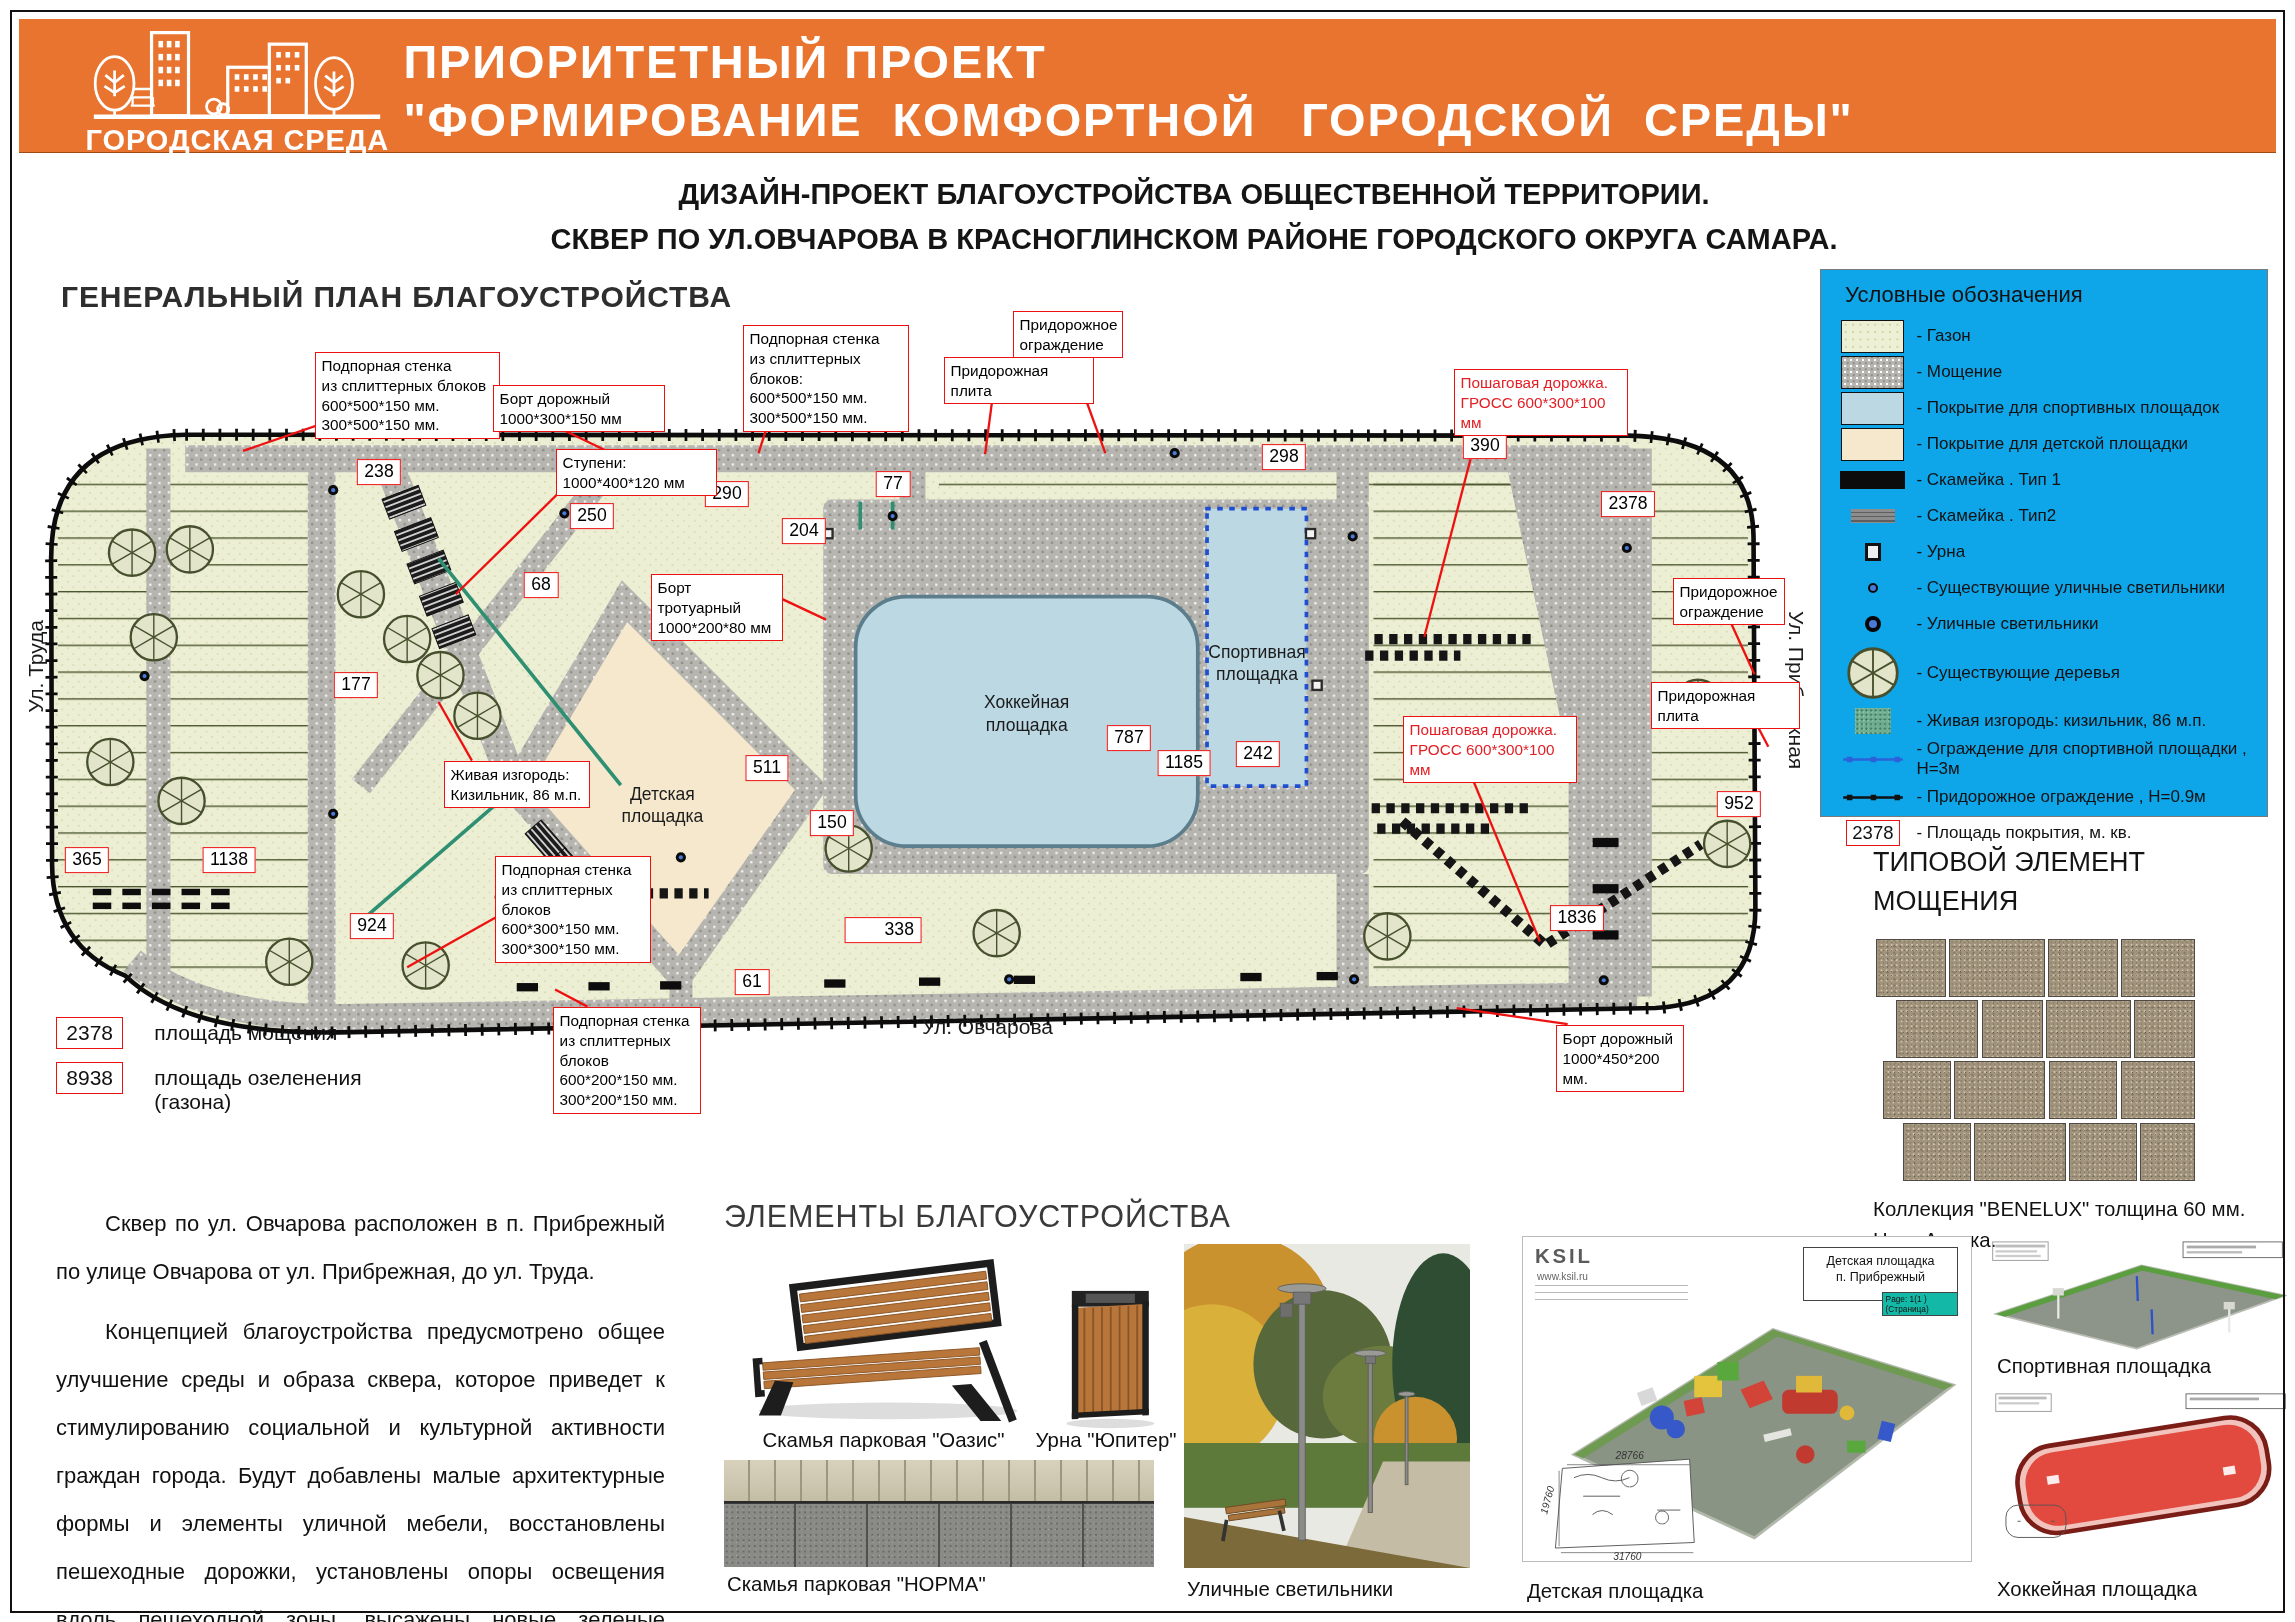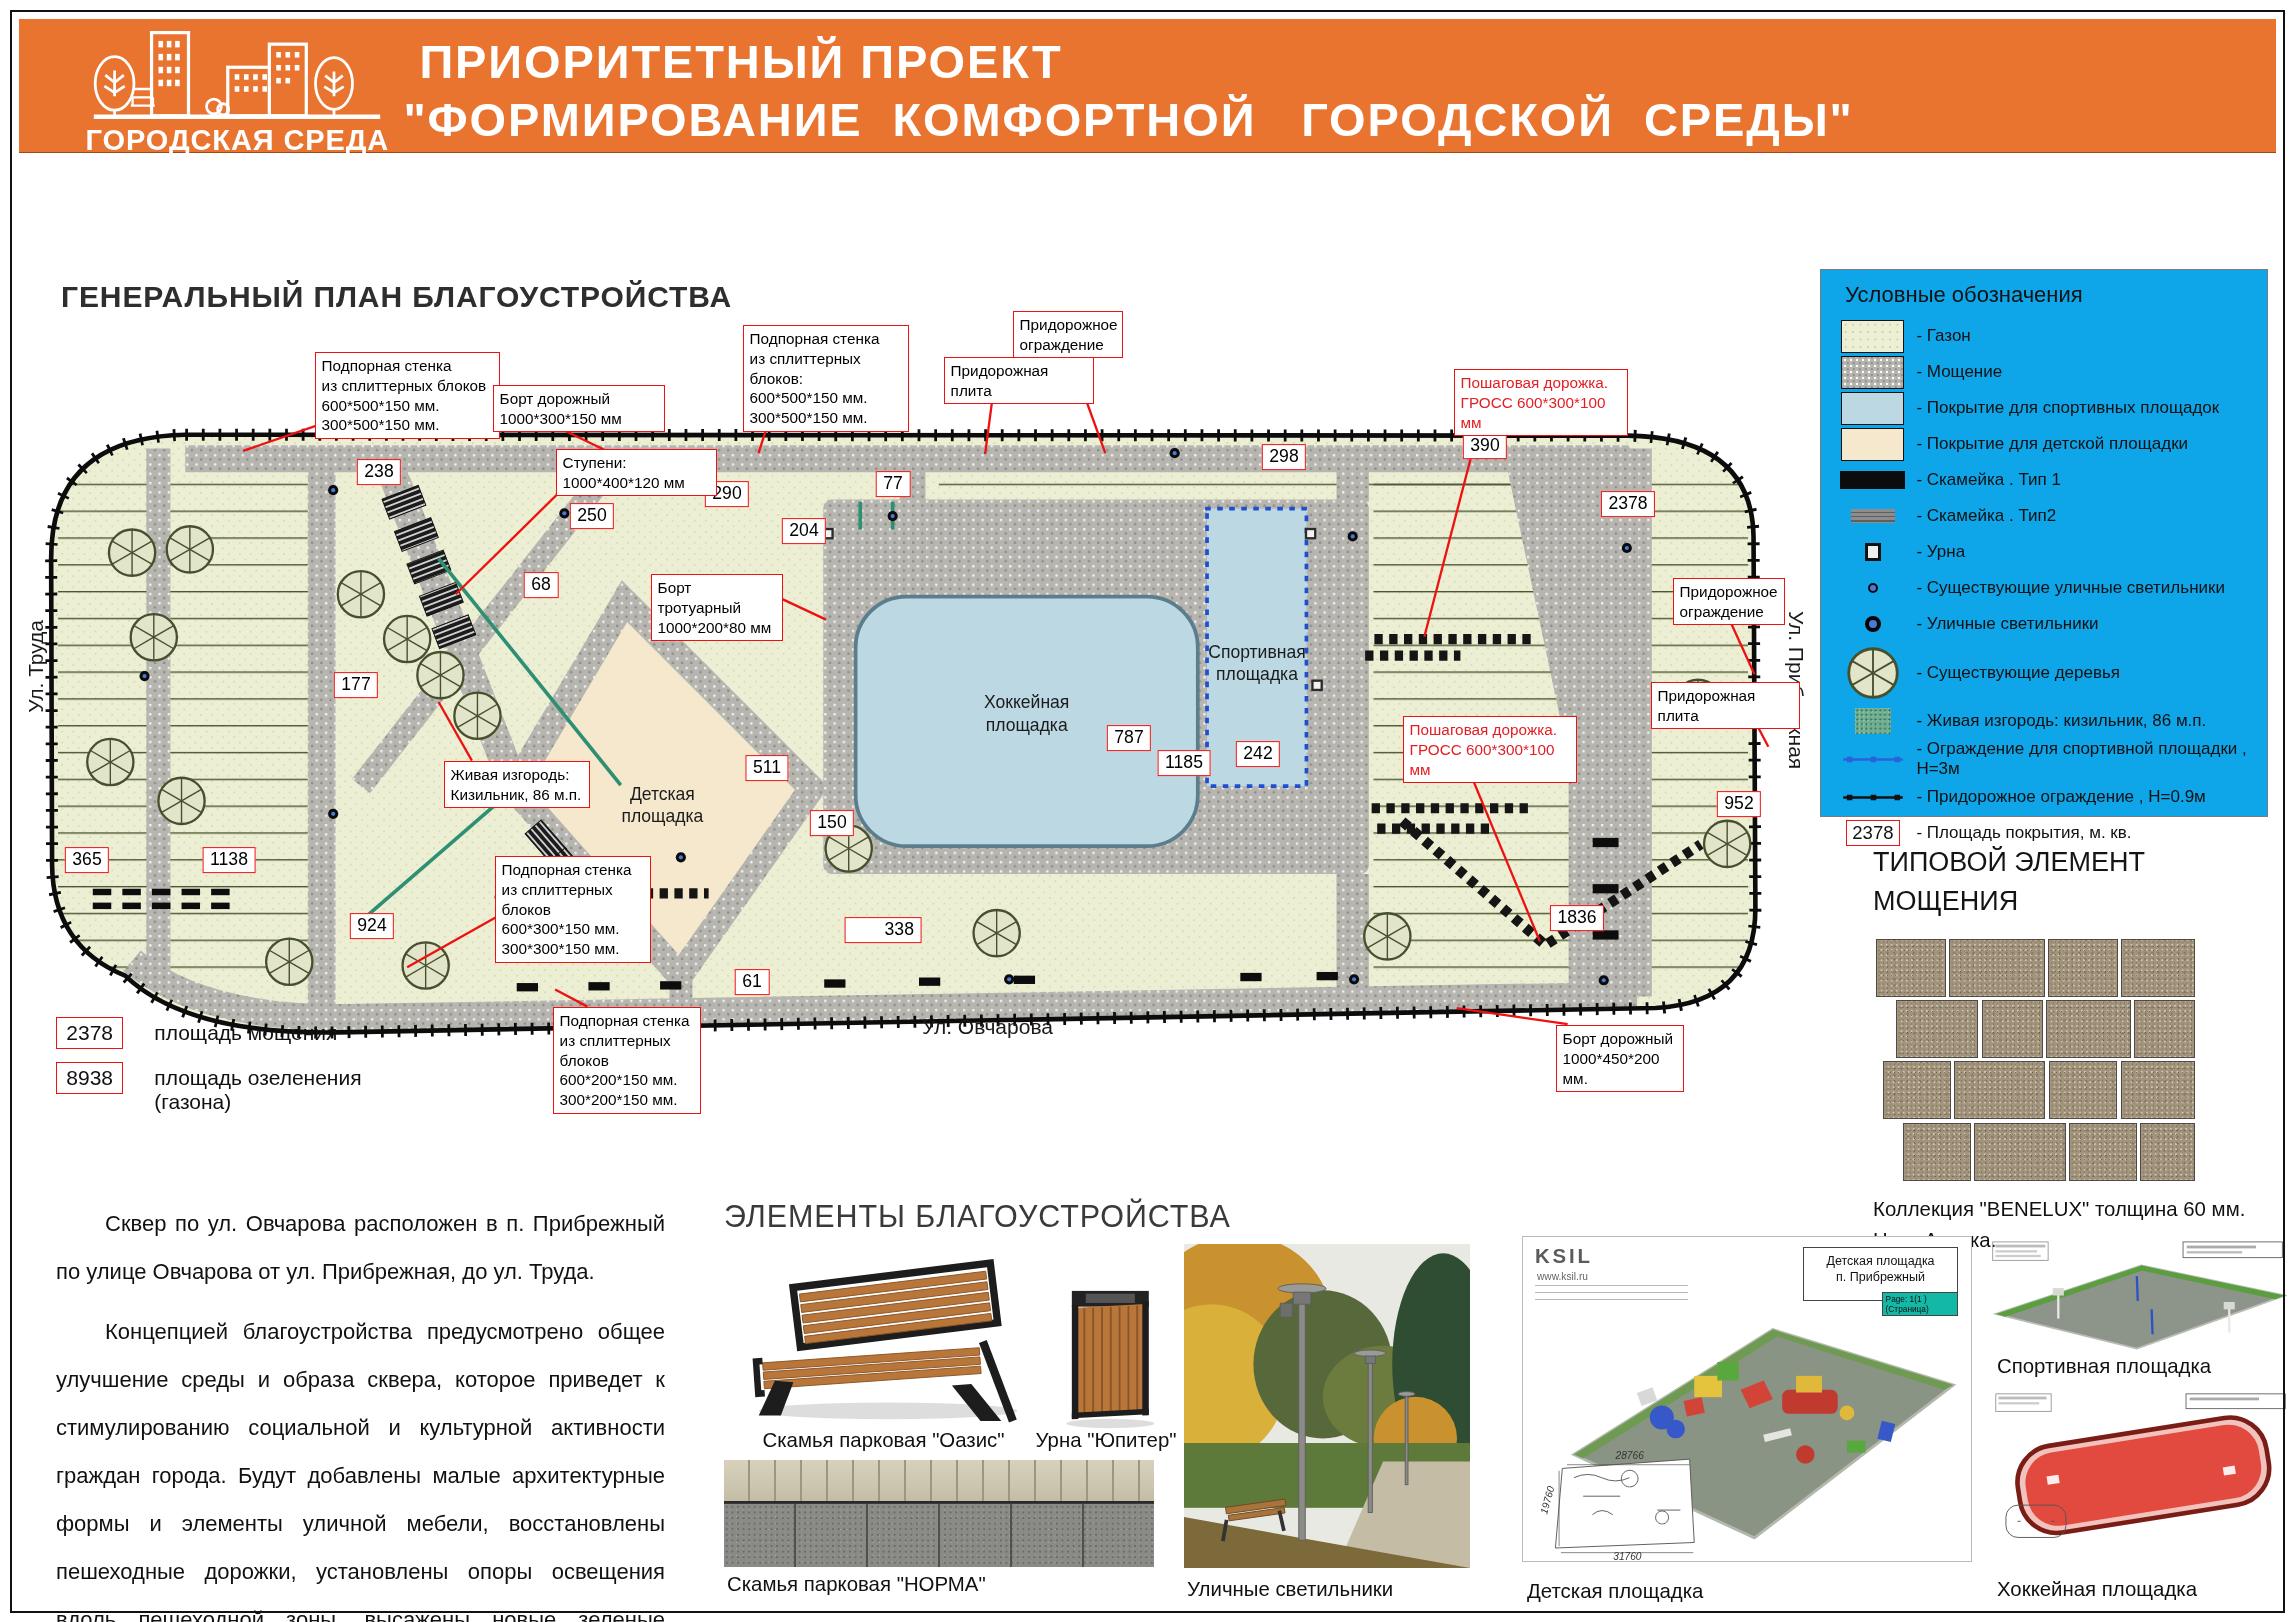--- a/index.html
+++ b/index.html
@@ -3,21 +3,21 @@
 <meta charset="utf-8">
 <style>
   html,body{margin:0;padding:0;background:#fff;}
   body{font-family:"Liberation Sans","DejaVu Sans",sans-serif;color:#111;}
   .poster{position:relative;width:2295px;height:1623px;background:#fff;overflow:hidden;}
   .frame{position:absolute;left:10.2px;top:10.2px;right:10.2px;bottom:10.2px;border:2.8px solid #111;pointer-events:none;}
   
   .header{position:absolute;left:19.4px;top:19.4px;width:2257px;height:133px;background:#e8742f;border-bottom:1.9px solid #9c4a16;}
   .logo{position:absolute;left:56px;top:8.3px;width:324px;height:121px;}
   .logo-text{position:absolute;left:0;top:96px;width:324px;text-align:center;color:#fff;font-weight:bold;font-size:29px;letter-spacing:0.9px;}
-  .h-title1{position:absolute;left:400px;top:15px;color:#fff;font-weight:bold;font-size:47px;letter-spacing:1.9px;white-space:pre;}
+  .h-title1{position:absolute;left:384px;top:15px;color:#fff;font-weight:bold;font-size:47px;letter-spacing:1.9px;white-space:pre;}
   .h-title2{position:absolute;left:384px;top:73px;color:#fff;font-weight:bold;font-size:47px;letter-spacing:1.9px;white-space:pre;}
   
   .subtitle{position:absolute;left:486px;top:172px;width:1416px;text-align:center;font-weight:bold;font-size:29px;line-height:1.55;color:#151515;}
   .plan-title{position:absolute;left:61px;top:280px;font-size:30px;font-weight:600;color:#2e2e2e;letter-spacing:0.9px;}
   
   .plan-svg{position:absolute;left:37px;top:296px;width:1776px;height:786px;}
   .badge{position:absolute;transform:translate(-50%,-50%);background:#fff;border:1.9px solid #ee1111;color:#000;font-size:17.6px;padding:1.4px 6.5px;white-space:nowrap;}
   .callout{position:absolute;background:#fff;border:1.9px solid #ee1111;color:#000;font-size:15.3px;line-height:1.3;padding:2.8px 5.6px;white-space:pre-line;}
   .callout.red{color:#e31e24;}
   .street-v{position:absolute;font-size:21px;color:#1a1a1a;writing-mode:vertical-rl;}
@@ -134,20 +134,24 @@
           <circle cx="300" cy="170" r="16"></circle>
             <circle cx="320" cy="176" r="12"></circle>
         </g>
       </svg>
       <div class="logo-text">ГОРОДСКАЯ СРЕДА</div>
     </div>
     <div class="h-title1">ПРИОРИТЕТНЫЙ ПРОЕКТ</div>
     <div class="h-title2">"ФОРМИРОВАНИЕ  КОМФОРТНОЙ   ГОРОДСКОЙ  СРЕДЫ"</div>
   </div>
 
+  <div class="subtitle">
+    <div>ДИЗАЙН-ПРОЕКТ БЛАГОУСТРОЙСТВА ОБЩЕСТВЕННОЙ ТЕРРИТОРИИ.</div>
+    <div>СКВЕР  ПО УЛ.ОВЧАРОВА В КРАСНОГЛИНСКОМ РАЙОНЕ ГОРОДСКОГО ОКРУГА САМАРА.</div>
+  </div>
 
   <div class="plan-title">ГЕНЕРАЛЬНЫЙ ПЛАН БЛАГОУСТРОЙСТВА</div>
 
   <svg class="plan-svg" viewBox="0 0 3840 1700">
     <defs>
       <pattern id="lawnP" width="24" height="24" patternUnits="userSpaceOnUse">
         <rect width="24" height="24" fill="#edefd4"></rect>
         <circle cx="6" cy="6" r="2.2" fill="#d6dab0"></circle>
           <circle cx="18" cy="18" r="2.2" fill="#d6dab0"></circle>
       </pattern>

